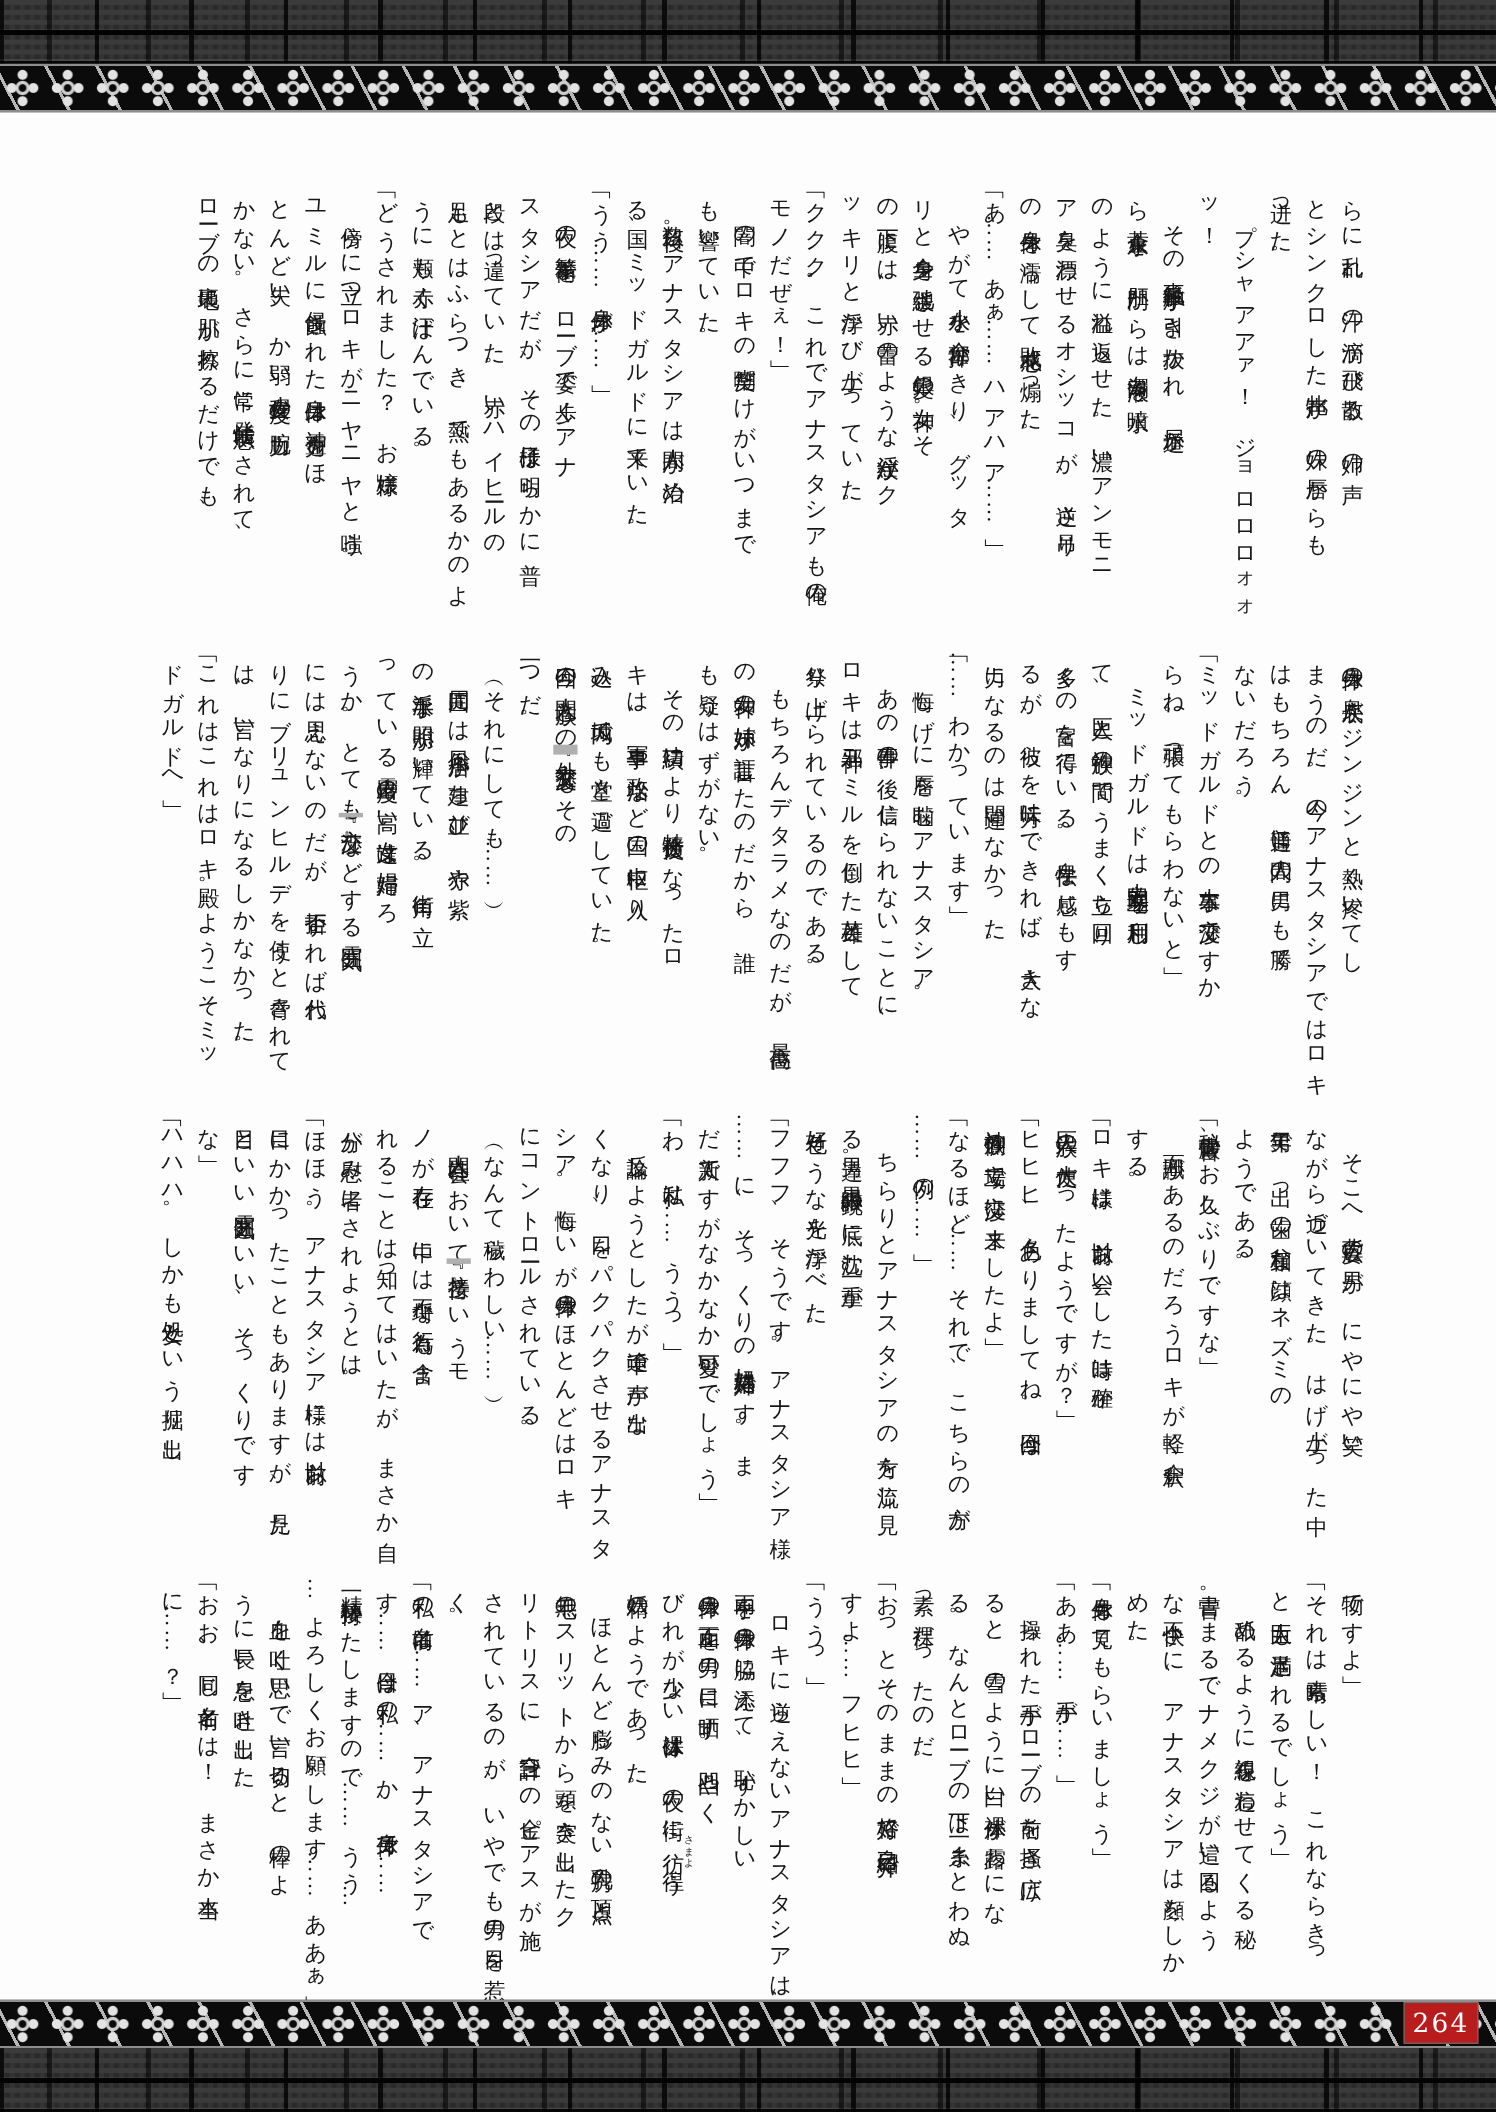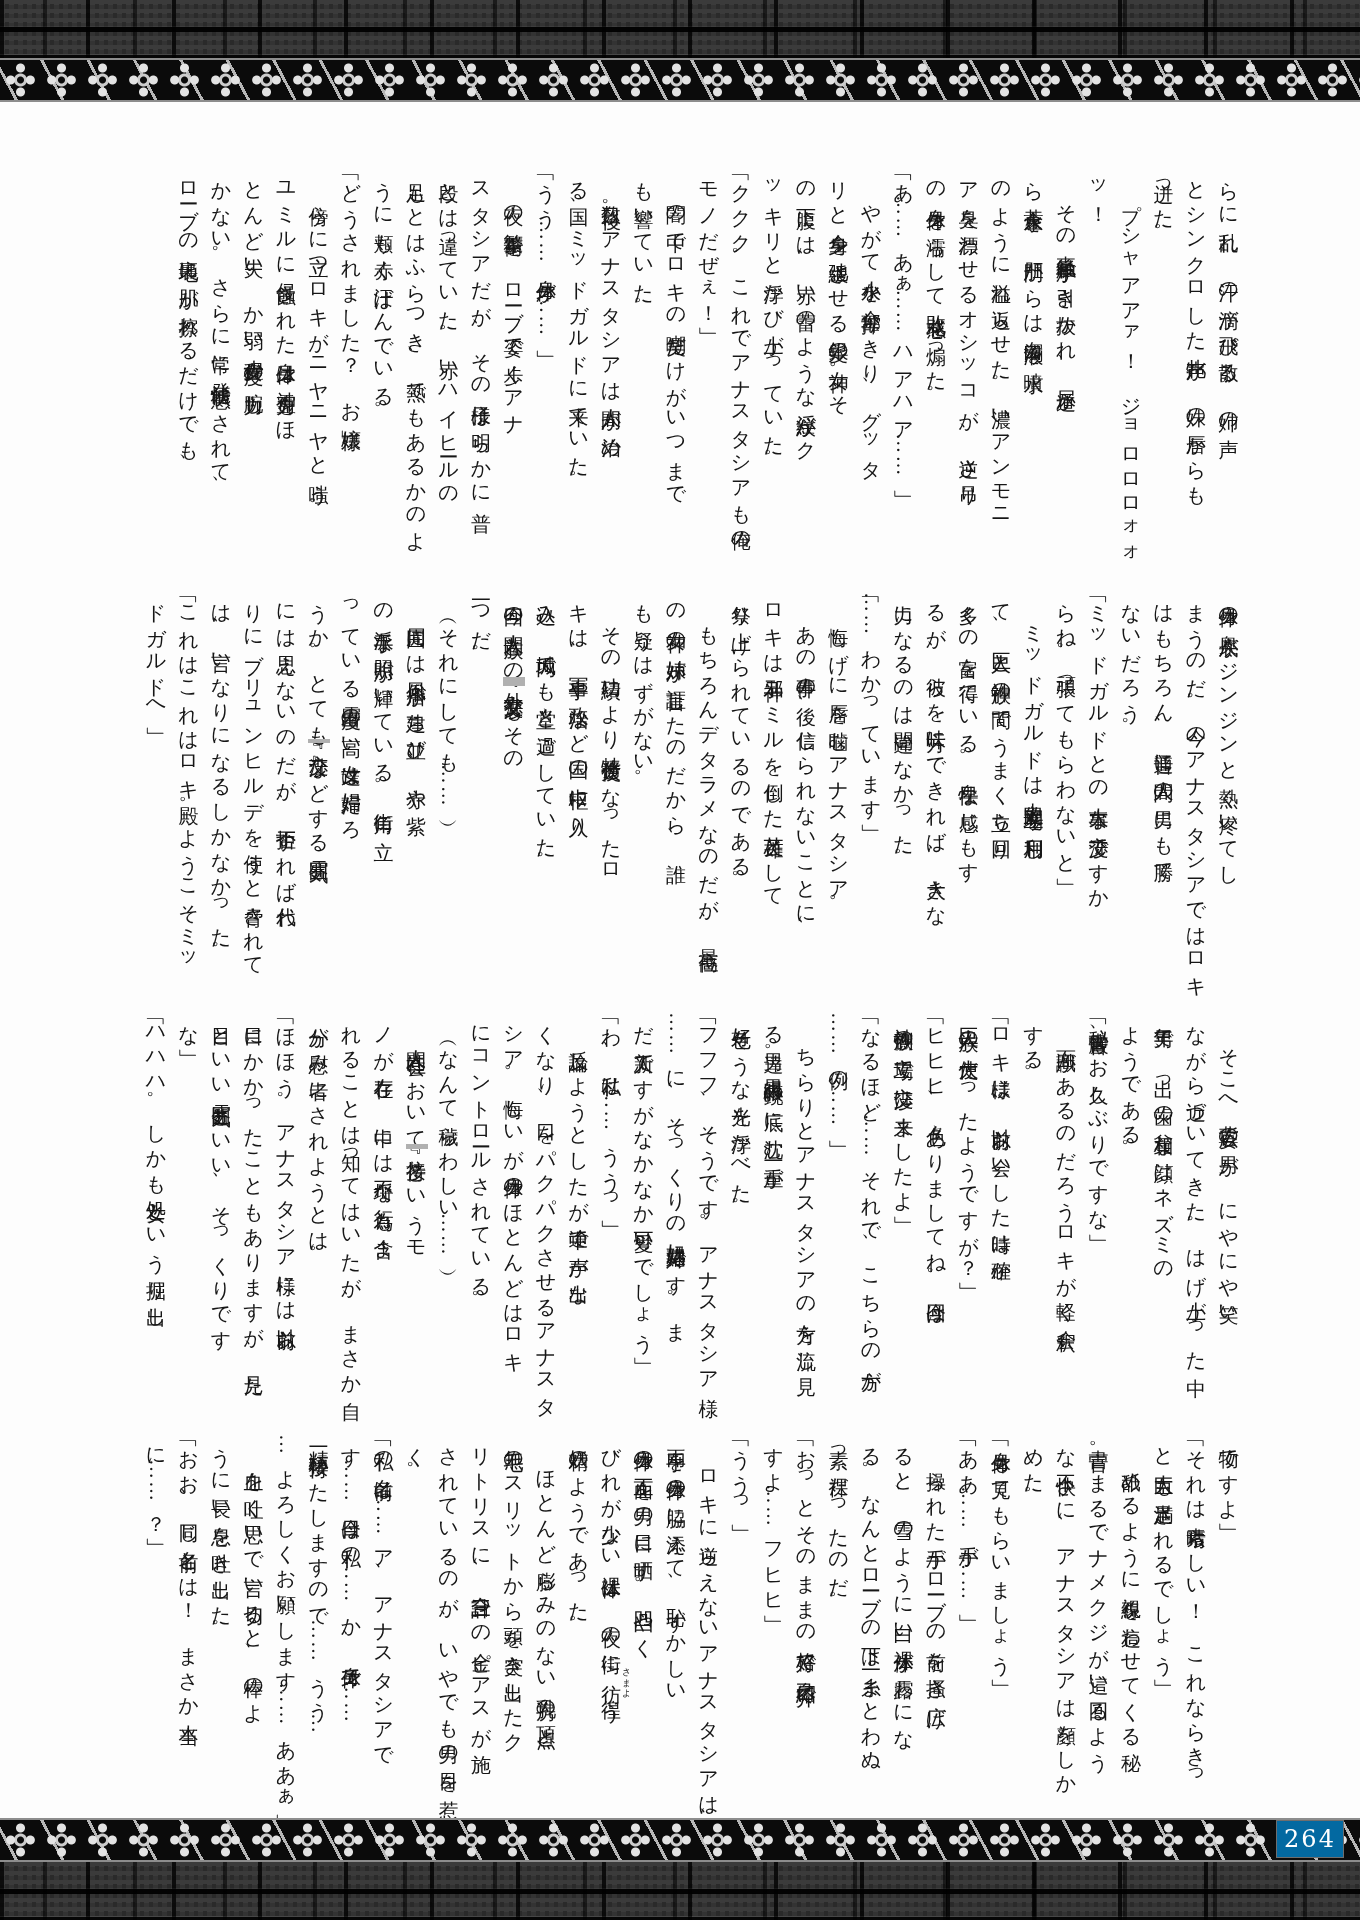--- a/index.html
+++ b/index.html
@@ -34,21 +34,21 @@
     writing-mode:vertical-rl;text-orientation:mixed;white-space:pre;
     font-size:20px;line-height:32.5px;letter-spacing:2.1px;color:#161616;}
   .vband ruby rt{font-size:9px;letter-spacing:0;}
   .hl{background:#b0b0b0;}
   #band0{top:168px;}
   #band1{top:590px;}
   #band2{top:1012px;}
   #band3{top:1434px;}
   
   .pagenum{position:absolute;top:1820px;right:16px;min-width:66px;height:36px;
-    background:#0369a1;border:1px solid #6e6e6e;color:#ffffff;
+    background:#b91c1c;border:1px solid #6e6e6e;color:#ffffff;
     font-family:"DejaVu Serif","Liberation Serif",serif;font-size:24px;
     line-height:36px;text-align:center;letter-spacing:2px;}
 </style>
 </head>
 <body>
 
 <div class="page">
   <div class="bricks top"></div>
   <div class="ornament top"></div>
 

